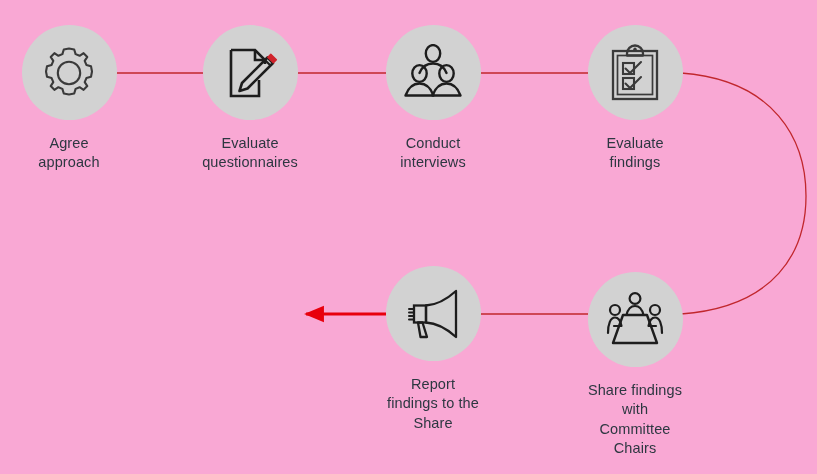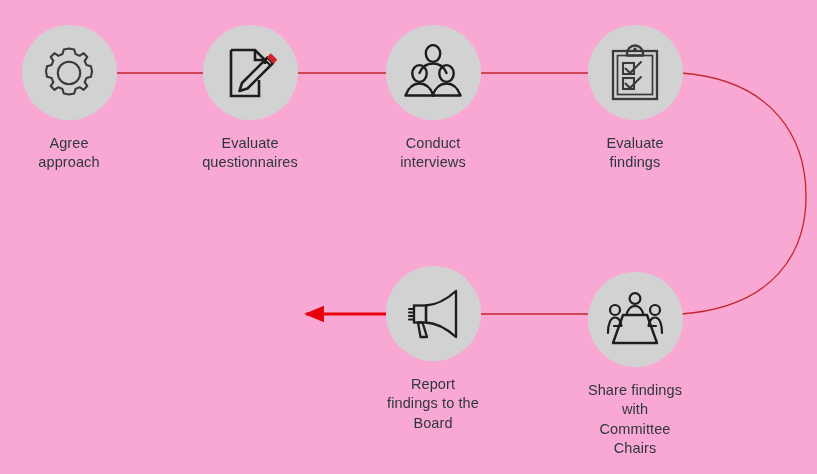--- a/index.html
+++ b/index.html
@@ -171,17 +171,17 @@
         <svg width="62" height="56" viewBox="0 0 62 56">
           <path d="M54 5 C44 14, 34 19, 24 19.5 v17 C34 37, 44 42, 54 51 z" fill="none" stroke="#1d1d1d" stroke-width="2.3" stroke-linejoin="round"></path>
           <rect x="12" y="19.5" width="12" height="17" fill="none" stroke="#1d1d1d" stroke-width="2.3"></rect>
           <path d="M12 23 h-5 M12 26.5 h-5 M12 30 h-5 M12 33.5 h-5" stroke="#1d1d1d" stroke-width="2.0" stroke-linecap="round"></path>
           <path d="M16 36.5 l2.5 14.5 h6.5 l-4.5-14.5 z" fill="none" stroke="#1d1d1d" stroke-width="2.3" stroke-linejoin="round"></path>
         </svg>
       </span>
     </div>
     <div class="node-label">Report
 findings to the
-Board</div>
+Share</div>
   </div>
 
 
 </div>
 
 </body></html>

